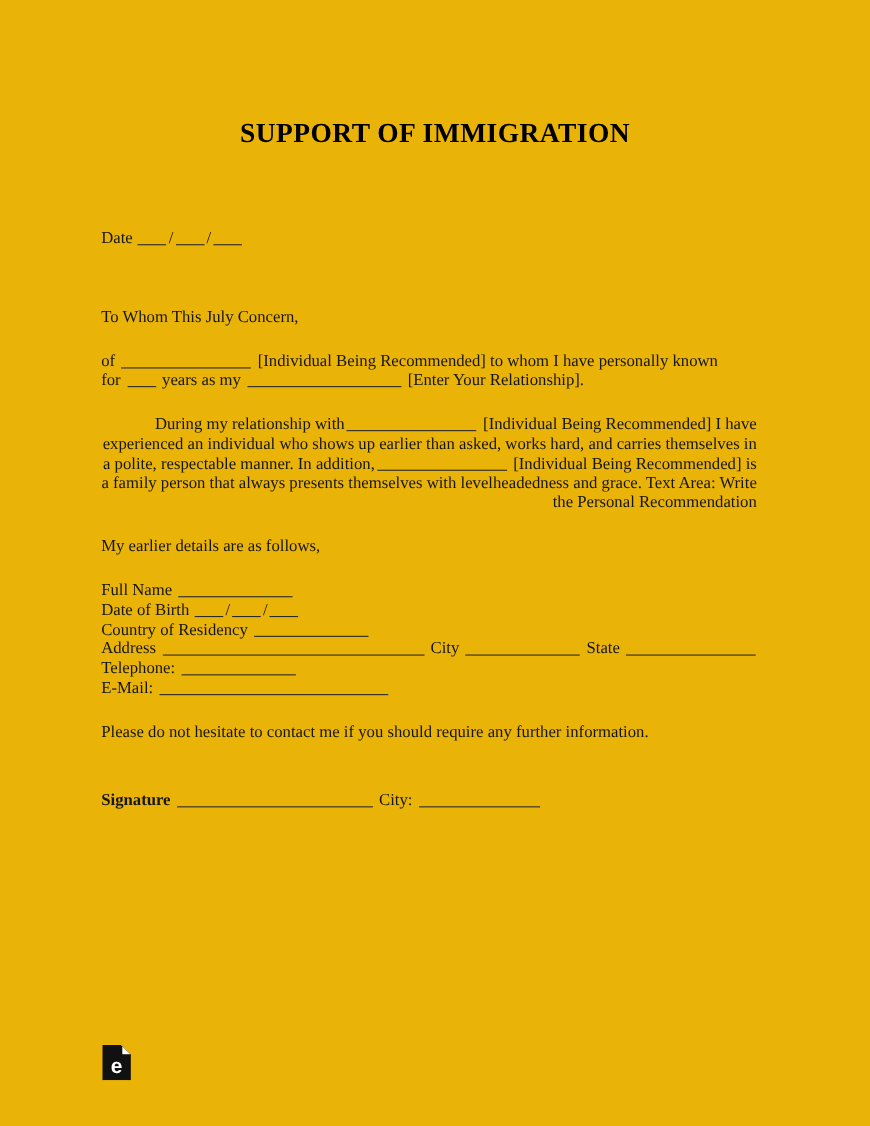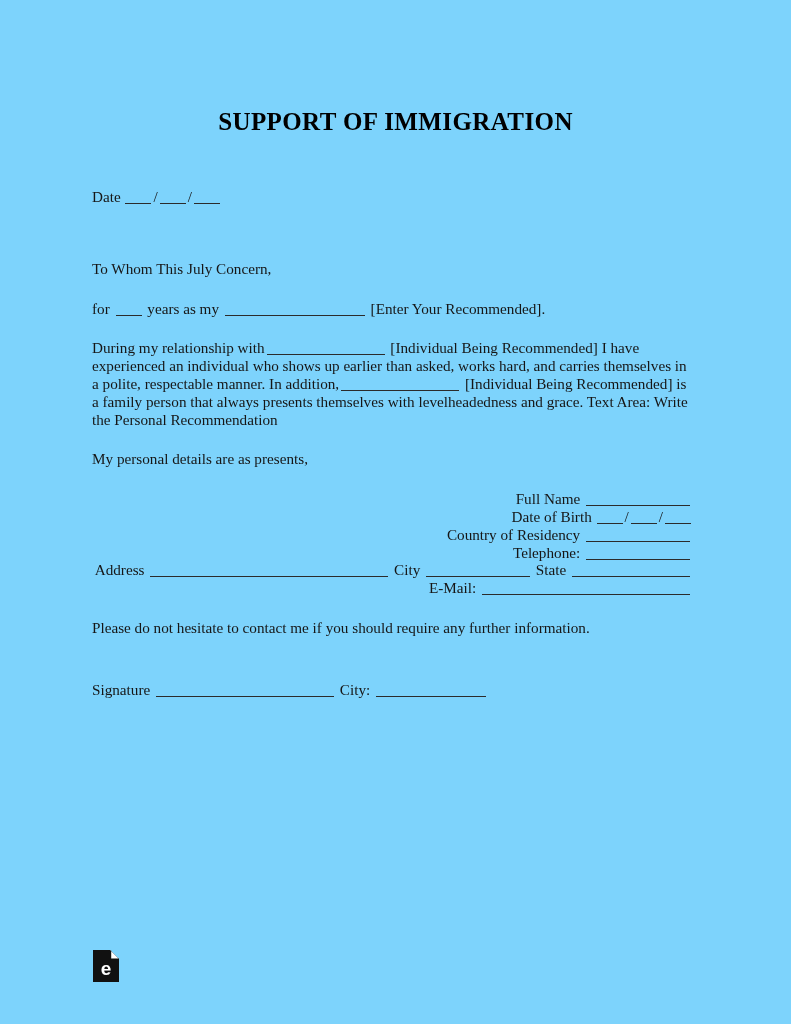--- a/index.html
+++ b/index.html
@@ -14,42 +14,42 @@
     position: relative;
     overflow: hidden;
     font-family: "Liberation Serif", "DejaVu Serif", serif;
     color: #1a1a1a;
     -webkit-font-smoothing: antialiased;
   }
 
   .page {
     position: absolute;
     inset: 0;
-    background: #7dd3fc;
+    background: #eab308;
   }
 
   
   .doc-title {
     position: absolute;
     top: 108px;
     left: 0;
     width: 791px;
     text-align: center;
     font-size: 25px;
     font-weight: bold;
     letter-spacing: 0.4px;
     font-family: "Liberation Serif", "DejaVu Serif", serif;
     color: #000000;
   }
 
   
   .body-area {
     position: absolute;
     left: 92px;
-    top: 188px;
+    top: 208px;
     width: 600px;
     font-size: 15.2px;
     line-height: 17.8px;
     color: #161616;
   }
 
   .para {
     margin: 0;
     padding: 0;
   }
@@ -79,31 +79,31 @@
   .b-email  { width: 208px; }
   .b-sig    { width: 178px; }
   .b-sigdate{ width: 110px; }
 
   .datefield .blank { width: 26px; margin: 0 1px; }
   .slash { padding: 0 1px; }
 
   
   .flow {
     width: 596px;
-    text-align: left;
+    text-align: right;
     margin: 0;
   }
 
   
   .details {
     line-height: 17.8px;
   }
-  .details .line { margin: 0; text-align: right; }
-
-  .bold { font-weight: normal; }
+  .details .line { margin: 0; }
+
+  .bold { font-weight: bold; }
 
   
   .footer-logo {
     position: absolute;
     left: 93px;
     top: 950px;
     width: 26px;
     height: 32px;
   }
   .logo-page {
@@ -132,36 +132,41 @@
     <div class="gap-xl"></div>
 
     <div class="para">
       <span class="line">To Whom This July Concern,</span>
     </div>
 
     <div class="gap-lg"></div>
 
     <div class="para">
       <span class="line">
+        <span>of</span>
+        <span class="blank b-md"></span>
+        <span>[Individual Being Recommended] to whom I have personally known</span>
+      </span>
+      <span class="line">
         <span>for</span>
         <span class="blank b-tiny"></span>
         <span>years as my</span>
         <span class="blank b-lg"></span>
-        <span>[Enter Your Recommended].</span>
+        <span>[Enter Your Relationship].</span>
       </span>
     </div>
 
     <div class="gap-lg"></div>
 
     <p class="para flow"><span>During my relationship with</span><span class="blank b-md"></span> <span>[Individual Being Recommended] I have experienced an individual who shows up earlier than asked, works hard, and carries themselves in a polite, respectable manner. In addition,</span><span class="blank b-md"></span> <span>[Individual Being Recommended] is a family person that always presents themselves with levelheadedness and grace. Text Area: Write the Personal Recommendation</span></p>
 
     <div class="gap-lg"></div>
 
     <div class="para">
-      <span class="line">My personal details are as presents,</span>
+      <span class="line">My earlier details are as follows,</span>
     </div>
 
     <div class="gap-lg"></div>
 
     <div class="para details">
 
       <span class="line">
         <span>Full Name</span>
         <span class="blank b-sm"></span>
       </span>
@@ -170,31 +175,31 @@
         <span>Date of Birth</span>
         <span class="blank"></span><span class="slash">/</span><span class="blank"></span><span class="slash">/</span><span class="blank"></span>
       </span>
 
       <span class="line">
         <span>Country of Residency</span>
         <span class="blank b-sm"></span>
       </span>
 
       <span class="line">
-        <span>Telephone:</span>
-        <span class="blank b-sm"></span>
-      </span>
-
-      <span class="line">
         <span>Address</span>
         <span class="blank b-addr"></span>
         <span>City</span>
         <span class="blank b-sm"></span>
         <span>State</span>
         <span class="blank b-md"></span>
+      </span>
+
+      <span class="line">
+        <span>Telephone:</span>
+        <span class="blank b-sm"></span>
       </span>
 
       <span class="line">
         <span>E-Mail:</span>
         <span class="blank b-email"></span>
       </span>
 
     </div>
 
     <div class="gap-lg"></div>

